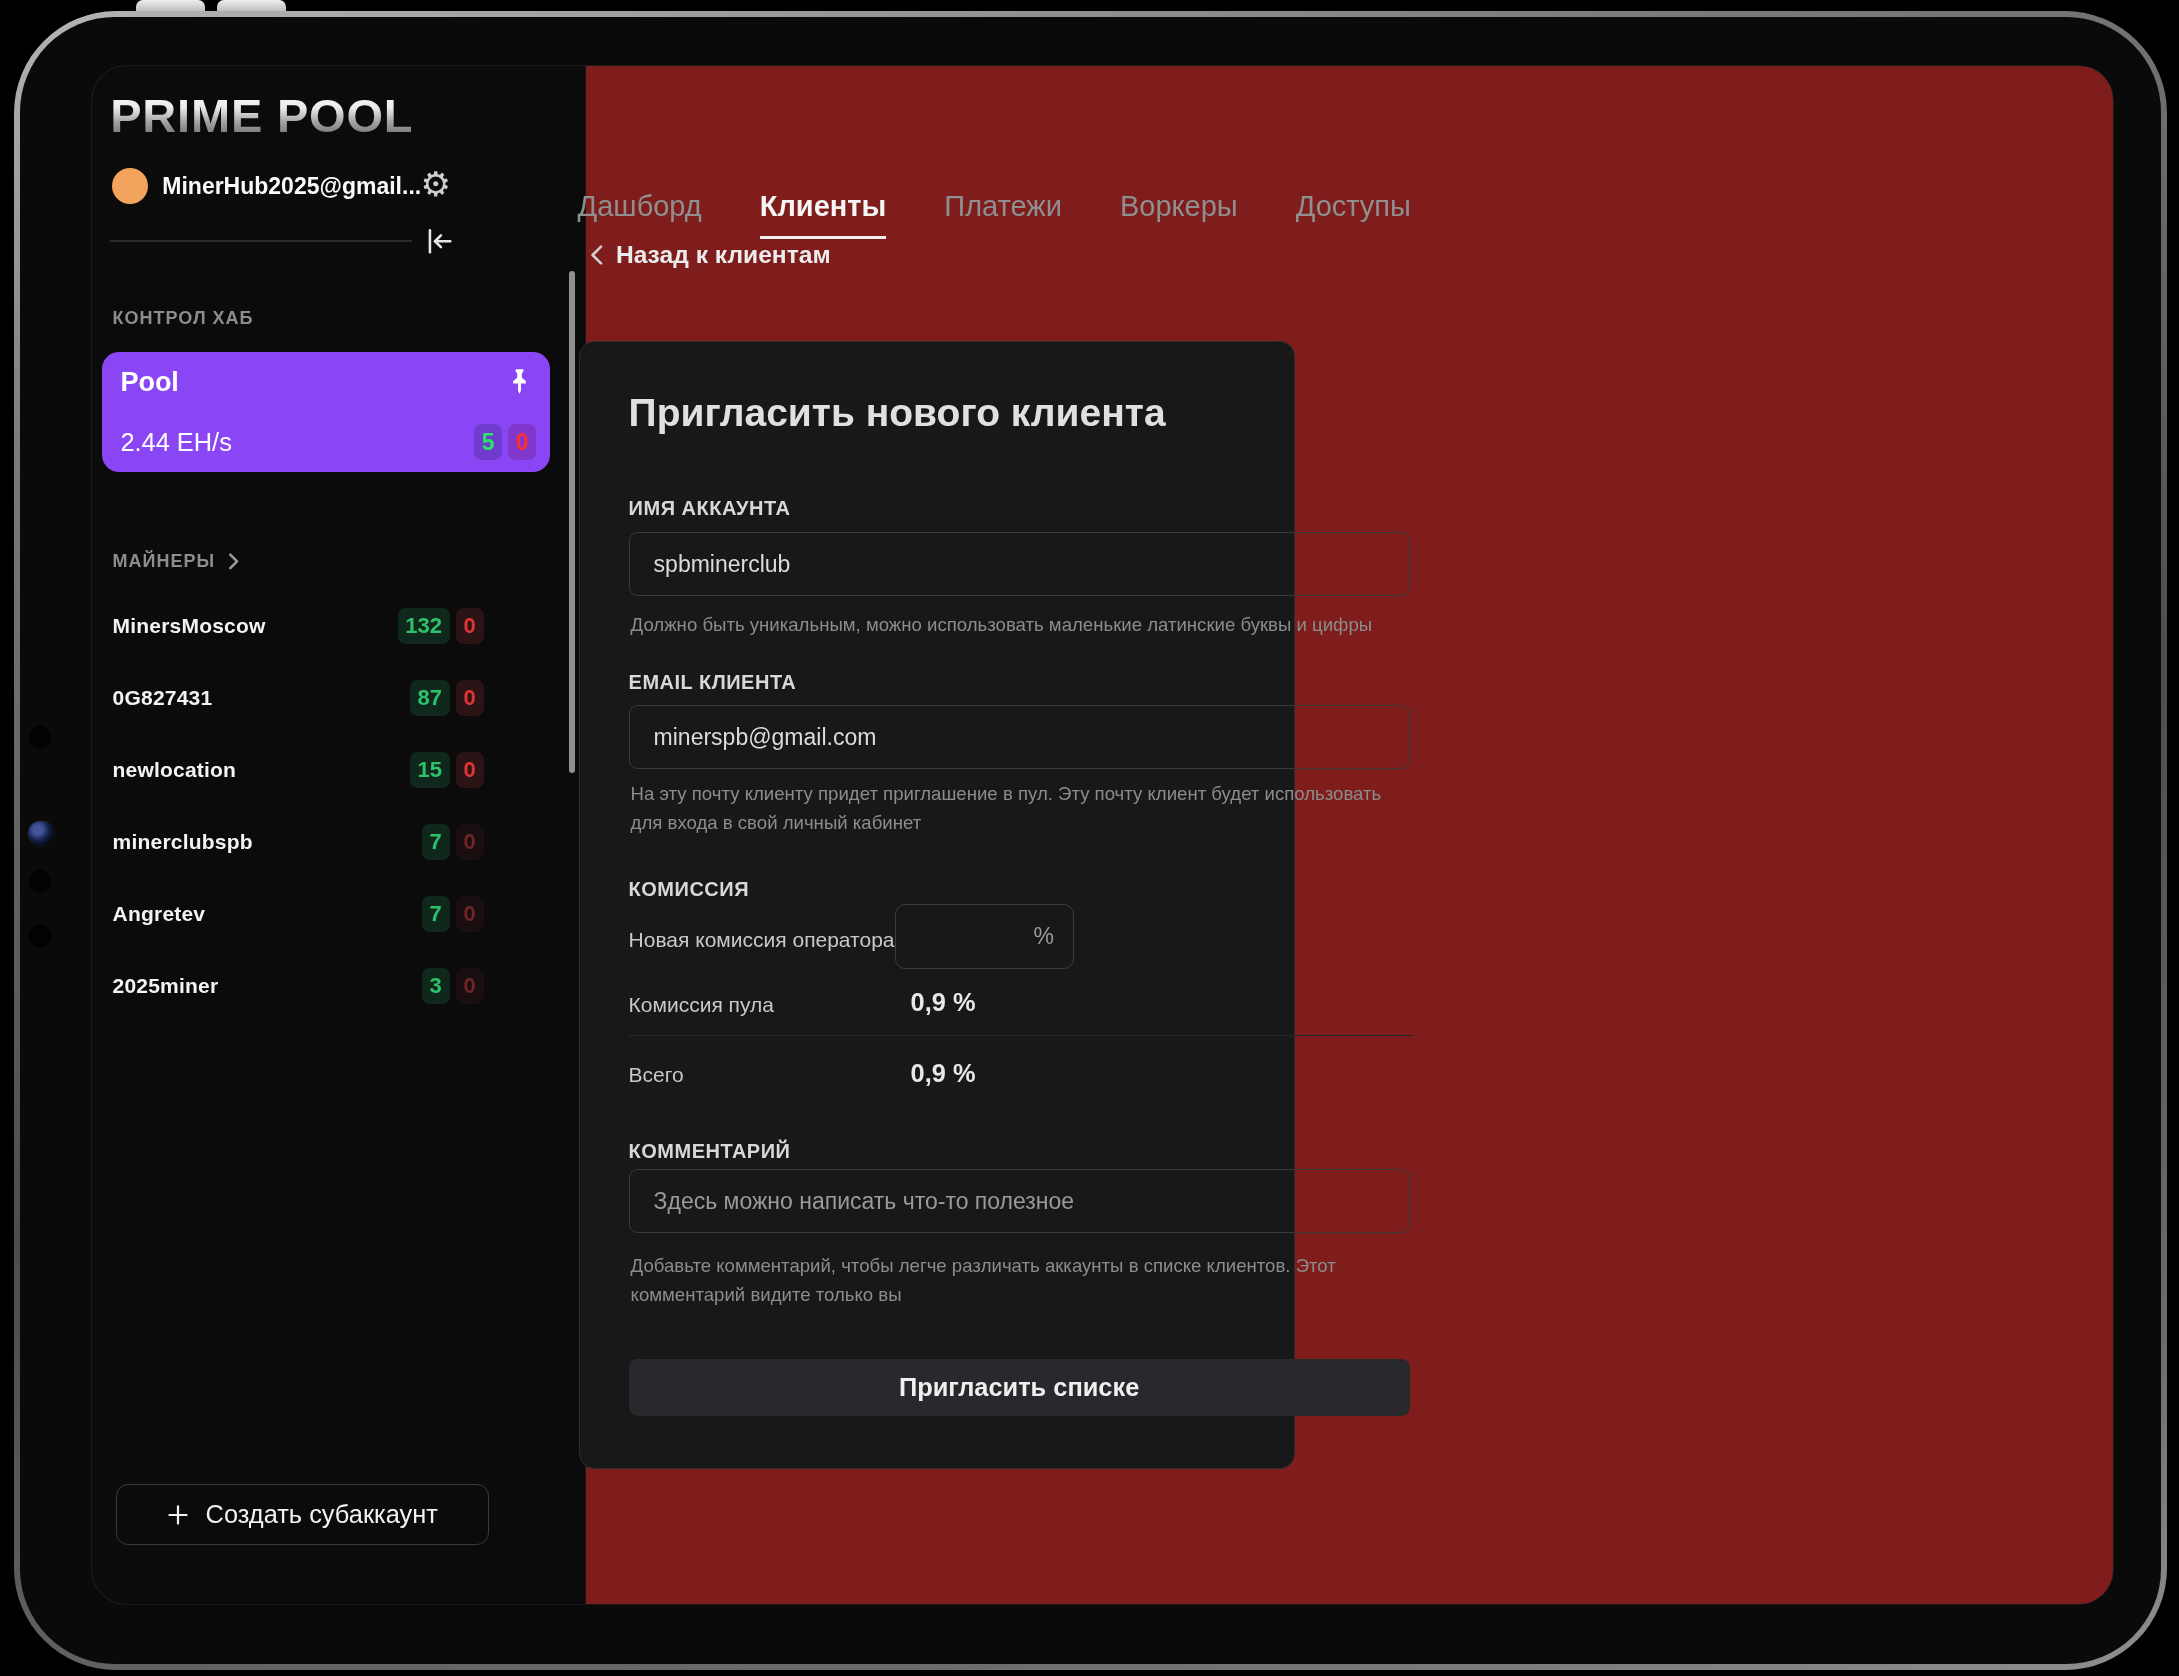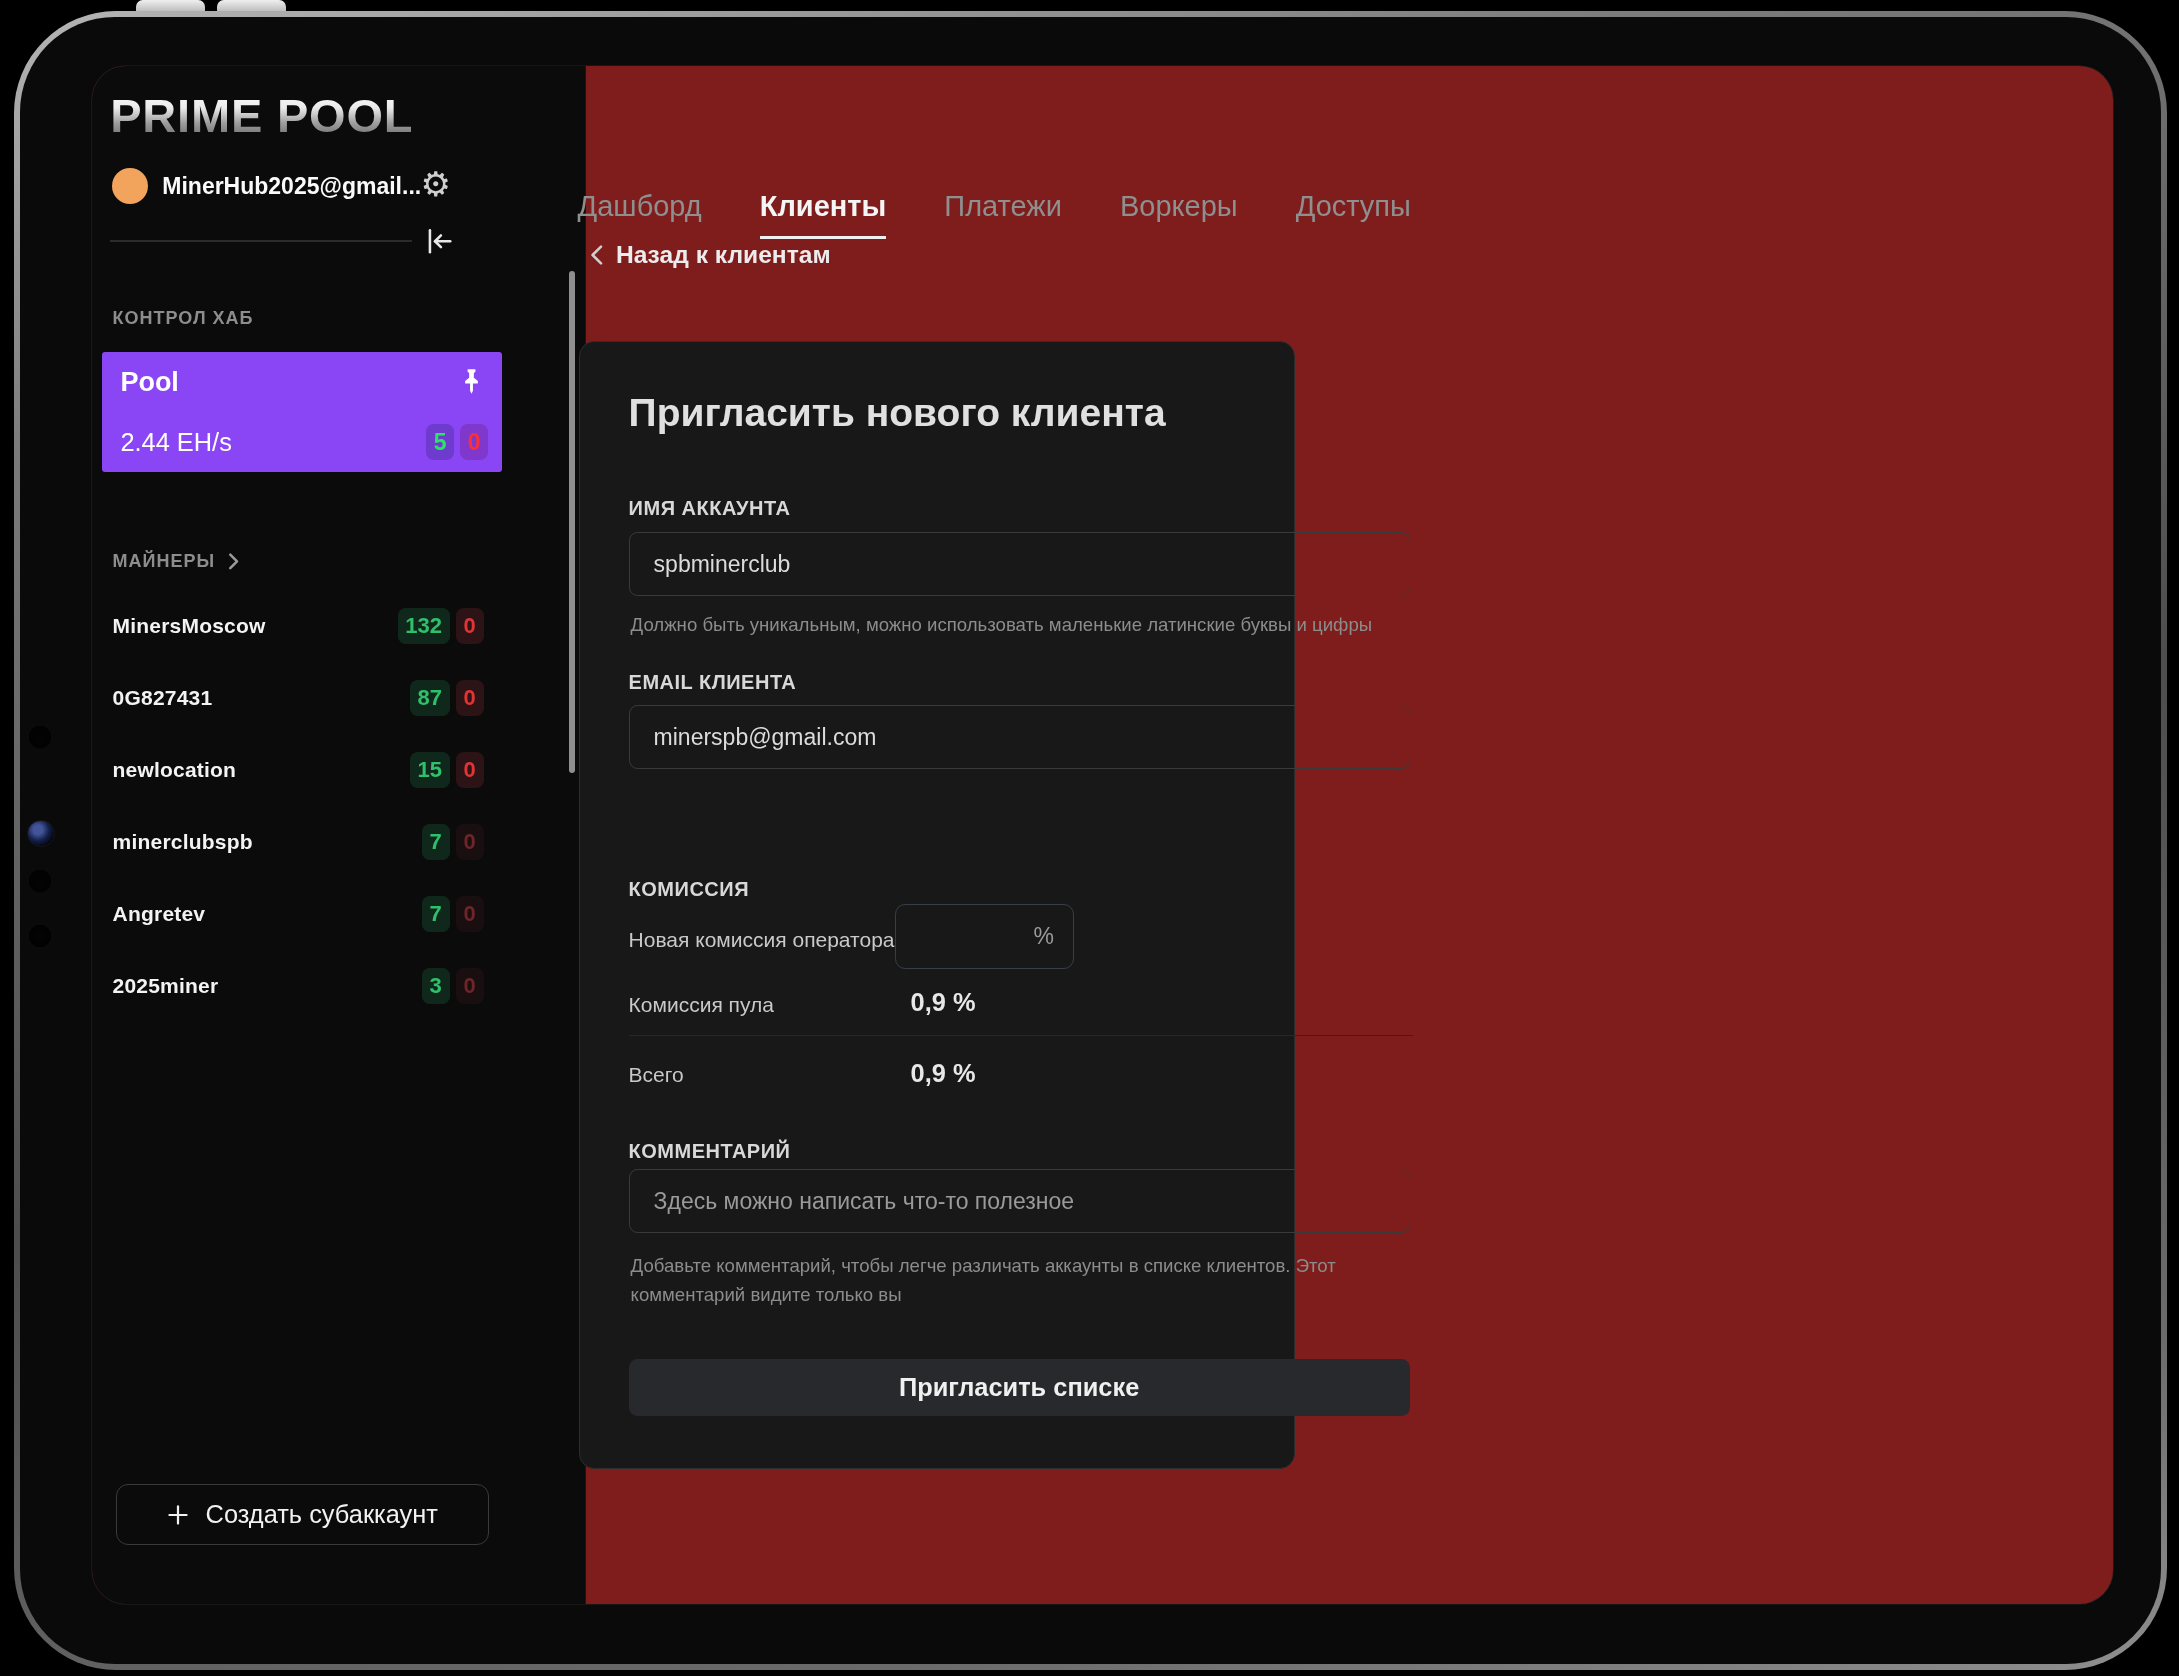--- a/index.html
+++ b/index.html
@@ -30,21 +30,21 @@
   .account{position:absolute;left:20.3px;top:102px;display:flex;align-items:center;gap:14.4px;cursor:pointer;}
   .avatar{width:36px;height:36px;border-radius:50%;background:#F2A35C;flex:0 0 auto;}
   .email{font-size:23px;font-weight:600;color:#fafafa;white-space:nowrap;}
   .gear{position:absolute;left:329px;top:100px;font-size:34px;line-height:37px;color:#cfcfcf;cursor:pointer;}
   .sb-divider{position:absolute;left:18.6px;top:174px;width:302px;height:1.7px;background:#2b2b2b;}
   .collapse{position:absolute;left:332px;top:160px;cursor:pointer;}
   .sec-label{position:absolute;left:21px;font-size:18px;font-weight:700;color:#8d8d8d;letter-spacing:1px;}
   .sec-label.hub{top:242px;}
   .sec-label.miners{top:485px;display:flex;align-items:center;gap:11px;cursor:pointer;}
 
-  .pool-card{position:absolute;left:10.2px;top:286px;width:400px;height:120px;border-radius:3px;background:#8A46F5;cursor:pointer;}
+  .pool-card{position:absolute;left:10.2px;top:286px;width:448px;height:120px;border-radius:17px;background:#8A46F5;cursor:pointer;}
   .pool-name{position:absolute;left:18.6px;top:15.3px;font-size:27px;font-weight:700;color:#fff;}
   .pin{position:absolute;right:17px;top:15.3px;}
   .pool-rate{position:absolute;left:18.6px;bottom:15.3px;font-size:25.4px;font-weight:500;color:#fff;}
   .pool-badges{position:absolute;right:13.6px;bottom:12px;display:flex;gap:6px;}
   .pb{min-width:28px;height:36px;border-radius:7.6px;display:flex;align-items:center;justify-content:center;
       font-size:23px;font-weight:600;padding:0 6px;box-sizing:border-box;}
   .pb.g{color:#2BE465;background:rgba(20,16,70,0.22);}
   .pb.r{color:#FF2F2F;background:rgba(90,8,55,0.22);}
 
   .miners-list{position:absolute;left:21px;top:524px;width:371px;}
@@ -225,20 +225,21 @@
 
         <section class="card">
           <div class="card-title">Пригласить нового клиента</div>
 
           <div class="f-label l-name">ИМЯ АККАУНТА</div>
           <input class="txt-input in-name" value="spbminerclub" style="">
           <div class="f-help h-name">Должно быть уникальным, можно использовать маленькие латинские буквы и цифры</div>
 
           <div class="f-label l-email">EMAIL КЛИЕНТА</div>
           <input class="txt-input in-email" value="minerspb@gmail.com" style="">
+          <div class="f-help h-email">На эту почту клиенту придет приглашение в пул. Эту почту клиент будет использовать для входа в свой личный кабинет</div>
 
           <div class="f-label l-comm">КОМИССИЯ</div>
           <div class="c-row-label rl-new">Новая комиссия оператора</div>
           <div class="pct-box">
             <input class="pct-input" style="">
             <span class="pct-sign">%</span>
           </div>
 
           <div class="c-row-label rl-pool">Комиссия пула</div>
           <div class="c-val v-pool">0,9 %</div>

